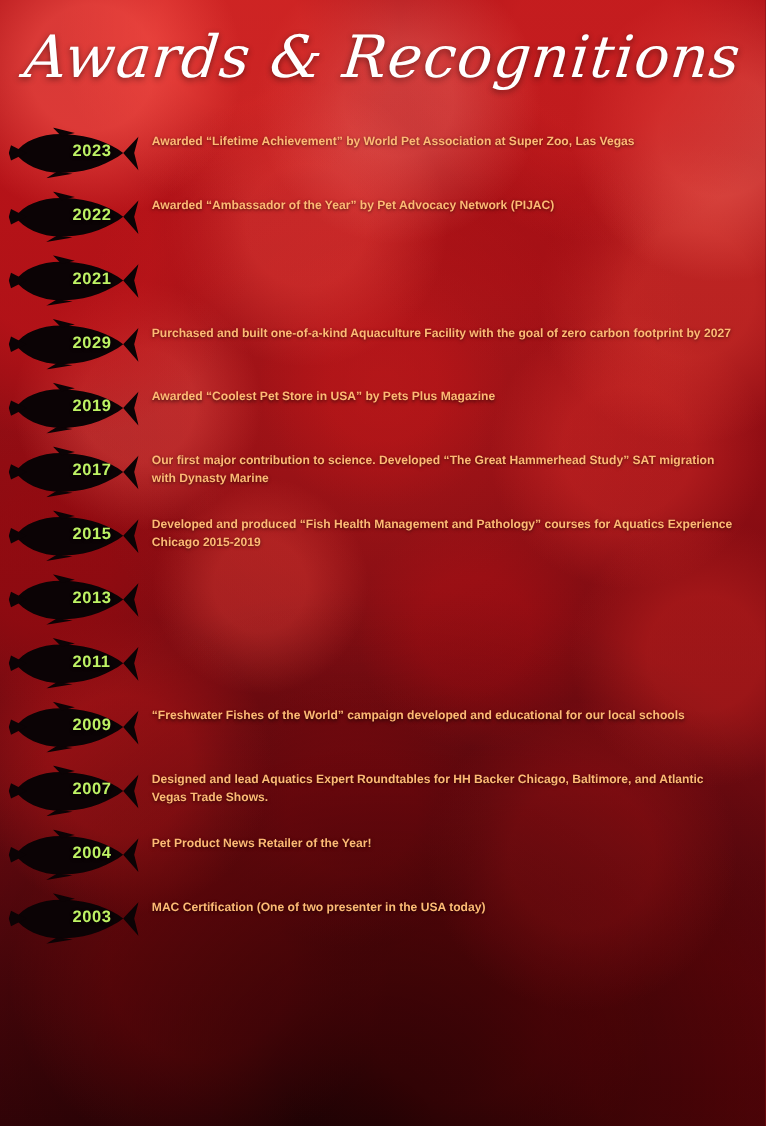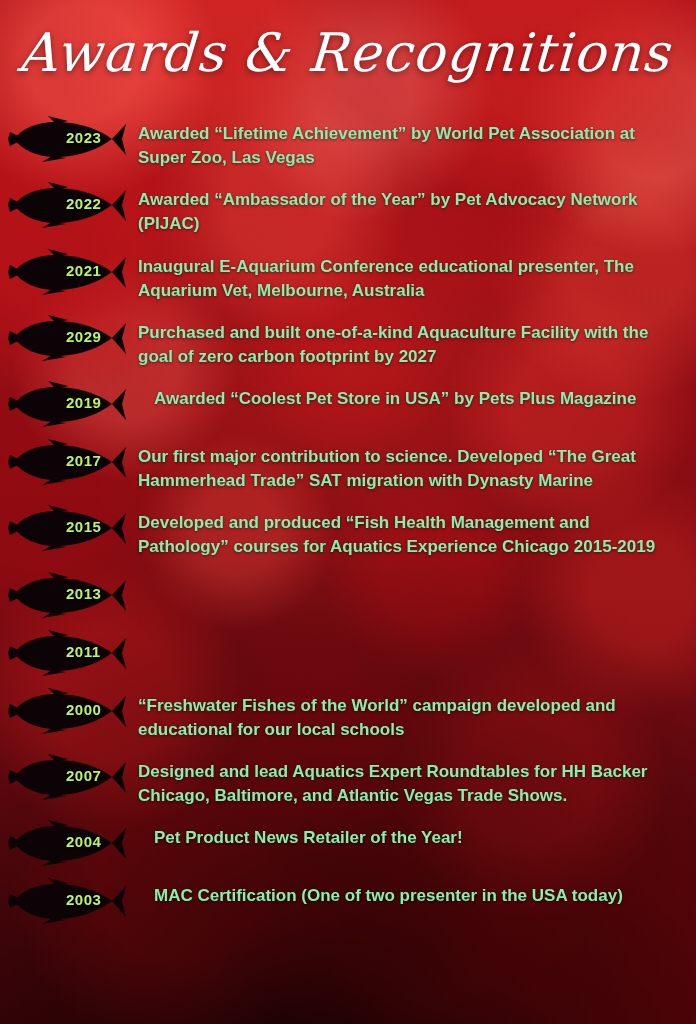--- a/index.html
+++ b/index.html
@@ -121,28 +121,28 @@
     text-shadow: 0 1px 3px rgba(0,0,0,0.6);
     z-index: 3;
   }
 
   .desc {
     flex: 1 1 auto;
     padding-top: 6px;
     padding-right: 4px;
     font-family: "Liberation Sans", sans-serif;
     font-weight: 700;
-    font-size: 17px;
+    font-size: 11px;
     line-height: 1.42;
-    color: #86efac;
+    color: #fdba74;
     text-shadow: 0 1px 3px rgba(0,0,0,0.55);
   }
 
   
-  .row.single { min-height: 48px; gap: 16px; }
+  .row.single { min-height: 48px; }
 </style>
 </head>
 <body>
 
 <div class="page">
   <div class="bg"></div>
   <div class="bg-vignette"></div>
 
   <div class="title">
     <h1>Awards &amp; Recognitions</h1>
@@ -182,21 +182,20 @@
       <div class="marker">
         <svg class="fish" viewBox="0 0 118 46">
           <path fill="#0b0305" d="M6 23 C14 12, 30 5, 52 6 C74 7, 92 14, 104 23 C92 32, 74 40, 52 41 C30 42, 14 34, 6 23 Z"></path>
           <path fill="#0b0305" d="M104 23 L118 8 L114 23 L118 39 Z"></path>
           <path fill="#0b0305" d="M48 8 L40 0 L60 5 Z"></path>
           <path fill="#0b0305" d="M44 40 L34 46 L58 42 Z"></path>
           <path fill="#0b0305" d="M16 23 L2 16 L0 23 L2 30 Z"></path>
         </svg>
         <span class="year">2021</span>
       </div>
-      <div class="desc">Inaugural E-Aquarium Conference educational presenter, The Aquarium Vet, Melbourne, Australia</div>
     </div>
 
     <div class="row">
       <div class="marker">
         <svg class="fish" viewBox="0 0 118 46">
           <path fill="#0b0305" d="M6 23 C14 12, 30 5, 52 6 C74 7, 92 14, 104 23 C92 32, 74 40, 52 41 C30 42, 14 34, 6 23 Z"></path>
           <path fill="#0b0305" d="M104 23 L118 8 L114 23 L118 39 Z"></path>
           <path fill="#0b0305" d="M48 8 L40 0 L60 5 Z"></path>
           <path fill="#0b0305" d="M44 40 L34 46 L58 42 Z"></path>
           <path fill="#0b0305" d="M16 23 L2 16 L0 23 L2 30 Z"></path>
@@ -224,21 +223,21 @@
       <div class="marker">
         <svg class="fish" viewBox="0 0 118 46">
           <path fill="#0b0305" d="M6 23 C14 12, 30 5, 52 6 C74 7, 92 14, 104 23 C92 32, 74 40, 52 41 C30 42, 14 34, 6 23 Z"></path>
           <path fill="#0b0305" d="M104 23 L118 8 L114 23 L118 39 Z"></path>
           <path fill="#0b0305" d="M48 8 L40 0 L60 5 Z"></path>
           <path fill="#0b0305" d="M44 40 L34 46 L58 42 Z"></path>
           <path fill="#0b0305" d="M16 23 L2 16 L0 23 L2 30 Z"></path>
         </svg>
         <span class="year">2017</span>
       </div>
-      <div class="desc">Our first major contribution to science. Developed “The Great Hammerhead Trade” SAT migration with Dynasty Marine</div>
+      <div class="desc">Our first major contribution to science. Developed “The Great Hammerhead Study” SAT migration with Dynasty Marine</div>
     </div>
 
     <div class="row">
       <div class="marker">
         <svg class="fish" viewBox="0 0 118 46">
           <path fill="#0b0305" d="M6 23 C14 12, 30 5, 52 6 C74 7, 92 14, 104 23 C92 32, 74 40, 52 41 C30 42, 14 34, 6 23 Z"></path>
           <path fill="#0b0305" d="M104 23 L118 8 L114 23 L118 39 Z"></path>
           <path fill="#0b0305" d="M48 8 L40 0 L60 5 Z"></path>
           <path fill="#0b0305" d="M44 40 L34 46 L58 42 Z"></path>
           <path fill="#0b0305" d="M16 23 L2 16 L0 23 L2 30 Z"></path>
@@ -276,21 +275,21 @@
 
     <div class="row">
       <div class="marker">
         <svg class="fish" viewBox="0 0 118 46">
           <path fill="#0b0305" d="M6 23 C14 12, 30 5, 52 6 C74 7, 92 14, 104 23 C92 32, 74 40, 52 41 C30 42, 14 34, 6 23 Z"></path>
           <path fill="#0b0305" d="M104 23 L118 8 L114 23 L118 39 Z"></path>
           <path fill="#0b0305" d="M48 8 L40 0 L60 5 Z"></path>
           <path fill="#0b0305" d="M44 40 L34 46 L58 42 Z"></path>
           <path fill="#0b0305" d="M16 23 L2 16 L0 23 L2 30 Z"></path>
         </svg>
-        <span class="year">2000</span>
+        <span class="year">2009</span>
       </div>
       <div class="desc">“Freshwater Fishes of the World” campaign developed and educational for our local schools</div>
     </div>
 
     <div class="row">
       <div class="marker">
         <svg class="fish" viewBox="0 0 118 46">
           <path fill="#0b0305" d="M6 23 C14 12, 30 5, 52 6 C74 7, 92 14, 104 23 C92 32, 74 40, 52 41 C30 42, 14 34, 6 23 Z"></path>
           <path fill="#0b0305" d="M104 23 L118 8 L114 23 L118 39 Z"></path>
           <path fill="#0b0305" d="M48 8 L40 0 L60 5 Z"></path>

